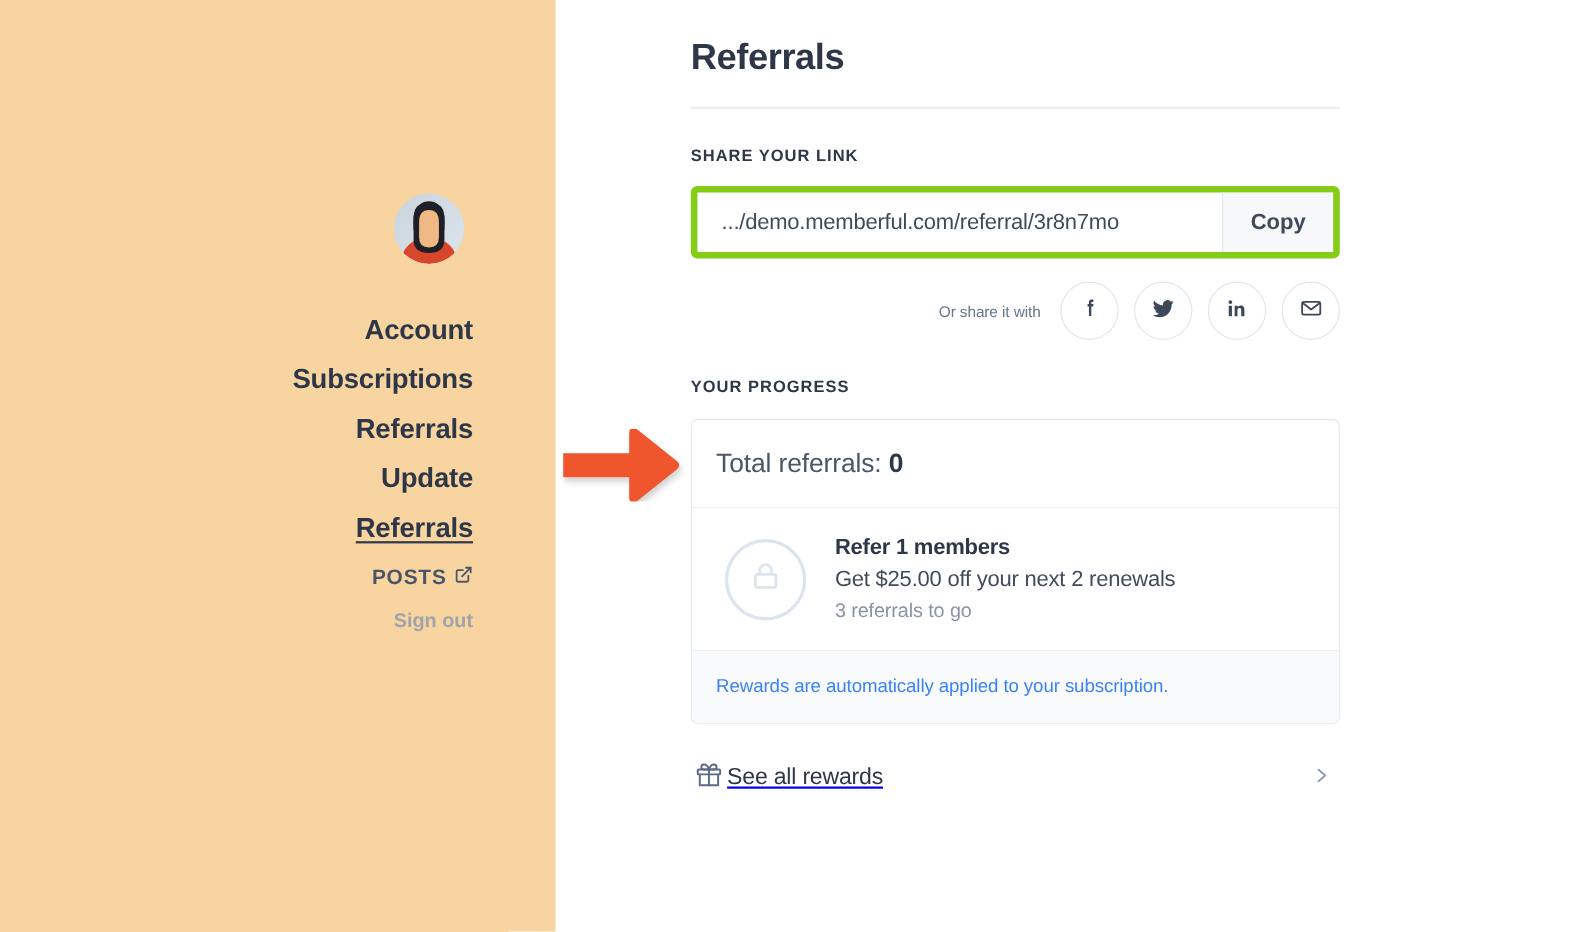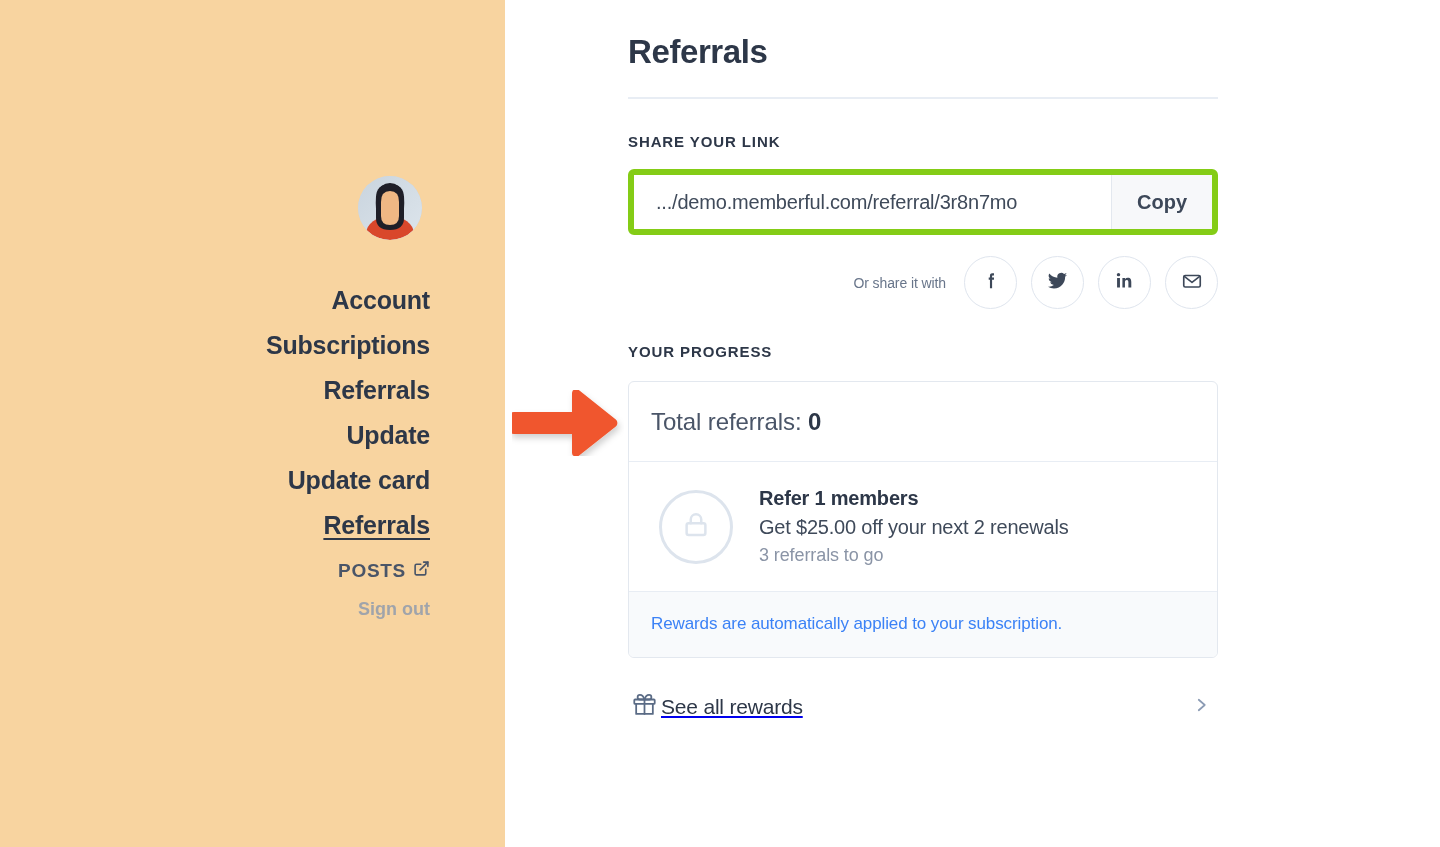--- a/index.html
+++ b/index.html
@@ -307,21 +307,20 @@
             <path d="M46 20 q1 14 -2 22 l-3 -2 q3 -9 2 -20 z" fill="#1f1f28"></path>
           </g>
         </svg>
       </div>
 
       <nav class="nav">
         <a class="nav-item" href="#">Account</a>
         <a class="nav-item" href="#">Subscriptions</a>
         <a class="nav-item" href="#">Referrals</a>
         <a class="nav-item" href="#">Update</a>
-        <a class="nav-item" href="#">Update card</a>
         <a class="nav-item active" href="#">Referrals</a>
 
         <a class="nav-posts" href="#">
           <span>POSTS</span>
           <span>
             <svg width="17" height="17" viewBox="0 0 24 24" fill="none" stroke="#4a5568" stroke-width="2.3" stroke-linecap="round" stroke-linejoin="round">
               <path d="M18 13v6a2 2 0 0 1-2 2H5a2 2 0 0 1-2-2V8a2 2 0 0 1 2-2h6"></path>
               <polyline points="15 3 21 3 21 9"></polyline>
               <line x1="10" y1="14" x2="21" y2="3"></line>
             </svg>

